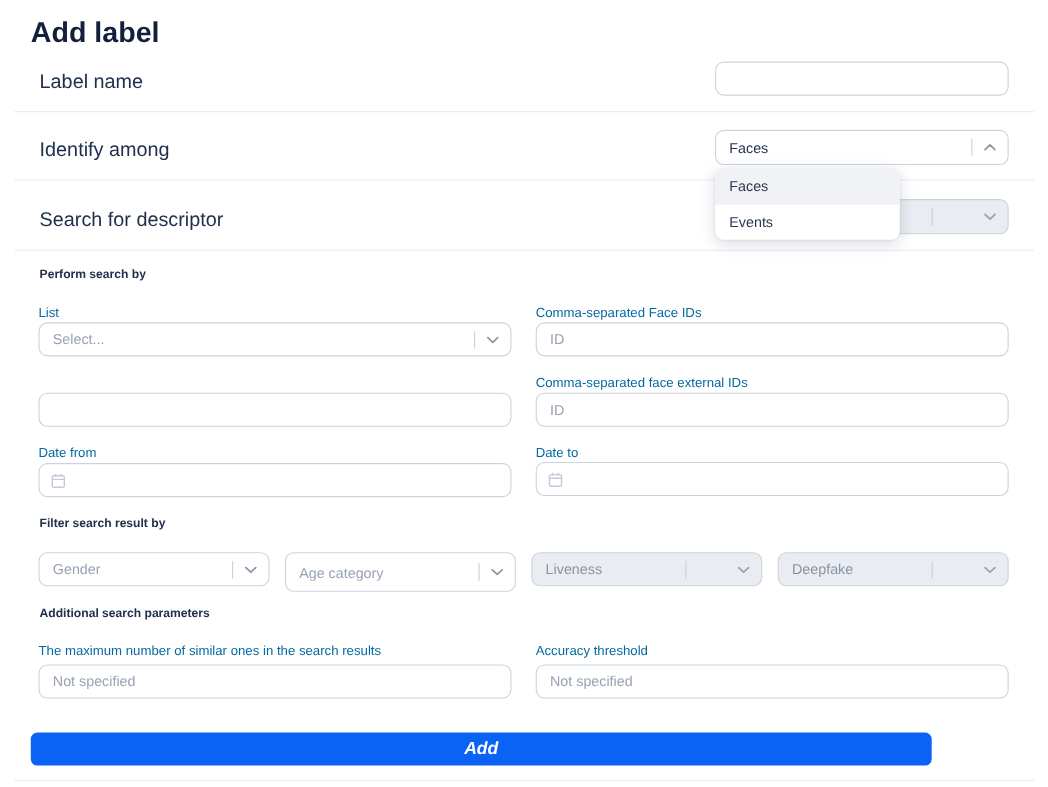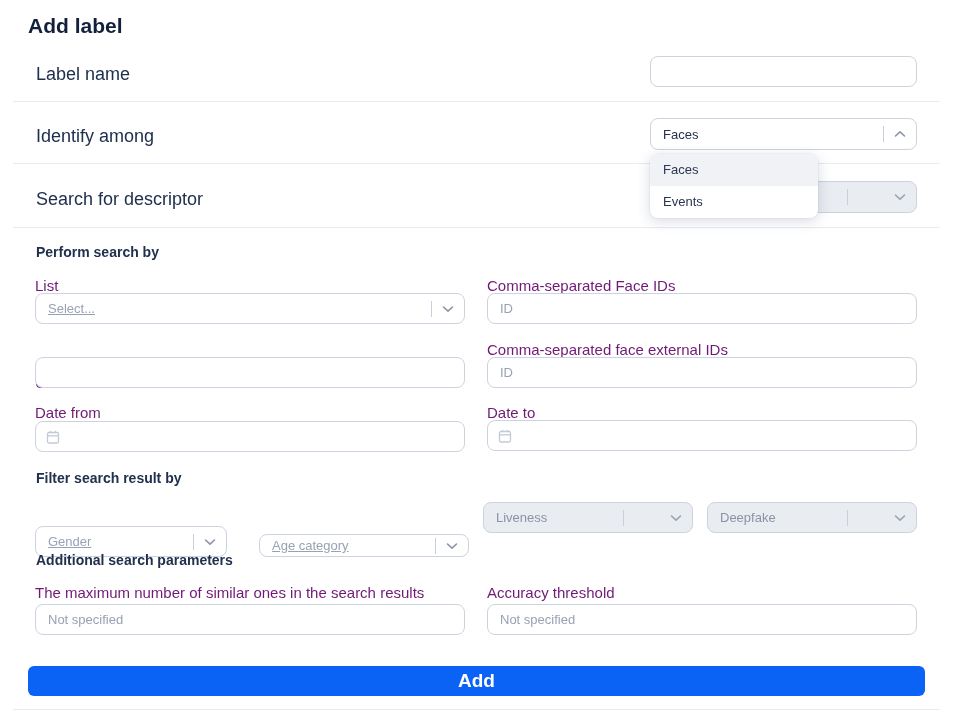--- a/index.html
+++ b/index.html
@@ -3,64 +3,65 @@
 <meta charset="utf-8">
 <style>
   * { margin:0; padding:0; box-sizing:border-box; }
   html,body { background:#ffffff; }
   body { font-family:"Liberation Sans","DejaVu Sans",sans-serif; }
   .screen {
     position:relative; width:953px; height:715px; background:#ffffff;
     overflow:hidden; color:#1f2b47;
   }
   .abs { position:absolute; }
-  .page-title { font-size:21px; font-weight:700; color:#13203c; }
+  .page-title { font-size:26px; font-weight:700; color:#13203c; }
   .row-label { font-size:18px; color:#20304d; }
-  .section-heading { font-size:14px; font-weight:600; color:#20304d; }
-  .field-label { font-size:15px; color:#701a75; }
+  .section-heading { font-size:11px; font-weight:600; color:#20304d; }
+  .field-label { font-size:12px; color:#0369a1; }
   .divider { position:absolute; left:13px; width:927px; height:1px; background:#e8ebf0; }
 
   .tb { 
     border:1px solid #ccd3de; border-radius:8px; background:#ffffff;
     font-family:"Liberation Sans","DejaVu Sans",sans-serif;
     font-size:13px; color:#1f2b47; padding:0 12px; outline:none; width:100%; height:100%;
   }
   .tb::placeholder { color:#98a2b4; opacity:1; }
   .tb.with-icon { padding-left:34px; }
 
   .sel {
     position:absolute; display:flex; align-items:center;
     border:1px solid #ccd3de; border-radius:8px; background:#ffffff; cursor:pointer;
   }
   .sel .sel-value { flex:1; padding:0 12px; font-size:13px; white-space:nowrap; overflow:hidden; }
-  .sel .sel-value.placeholder { color:#98a2b4;text-decoration:underline; }
+  .sel .sel-value.placeholder { color:#98a2b4; }
   .sel .sel-value.filled { color:#24314e; }
   .sel .sel-pipe { width:1px; height:16px; background:#c8cfda; }
   .sel .sel-chev { width:32px; display:flex; align-items:center; justify-content:center; }
   .sel.disabled { background:#e9ecf1; cursor:default;gap:36px; }
   .sel.disabled .sel-value { color:#8a93a5; }
 
   .icon-wrap { position:absolute; left:10px; top:50%; transform:translateY(-50%); line-height:0; }
 
   .menu {
     position:absolute; left:650px; top:154px; width:168px;
     background:#ffffff; border-radius:8px;
     box-shadow:0 3px 14px rgba(40,55,90,.18), 0 0 0 1px rgba(40,55,90,.04);
     overflow:hidden; z-index:5;
   }
   .menu-item {
     height:32px; line-height:32px; padding:0 13px; font-size:13px; color:#2b3650; cursor:pointer;
   }
   .menu-item.selected { background:#f1f2f5; }
 
   .btn-add {
-    position:absolute; left:28px; top:666px; width:897px; height:30px;
+    position:absolute; left:28px; top:666px; width:819px; height:30px;
     background:#0b63f5; border:none; border-radius:6px; cursor:pointer;
-    color:#ffffff; font-size:19px; font-weight:700;
+    color:#ffffff; font-size:16px; font-weight:700;
     font-family:"Liberation Sans","DejaVu Sans",sans-serif;
+    font-style:italic;
   }
 </style>
 </head>
 <body>
 
 <div class="screen">
 
   <div class="abs page-title" style="left:28px; top:14px;">Add label</div>
 
   <div class="abs row-label" style="left:36px; top:64px;">Label name</div>
@@ -148,31 +149,31 @@
         <rect x="2.5" y="3.5" width="11" height="10.5" rx="1.5"></rect>
         <line x1="2.5" y1="6.8" x2="13.5" y2="6.8"></line>
         <line x1="5.5" y1="1.8" x2="5.5" y2="4.2"></line>
         <line x1="10.5" y1="1.8" x2="10.5" y2="4.2"></line>
       </svg>
     </span>
   </div>
 
   <div class="abs section-heading" style="left:36px; top:470px;">Filter search result by</div>
 
-  <div class="sel" style="left:35px; top:526px; width:192px; height:31px;">
+  <div class="sel" style="left:35px; top:502px; width:210px; height:31px;">
     <div class="sel-value placeholder">Gender</div>
     <div class="sel-pipe"></div>
     <div class="sel-chev">
       <svg width="12" height="8" viewBox="0 0 12 8">
           <polyline points="1.5,2 6,6.2 10.5,2" fill="none" stroke="#8b95a7" stroke-width="1.6" stroke-linecap="round" stroke-linejoin="round"></polyline>
         </svg>
     </div>
   </div>
 
-  <div class="sel" style="left:259px; top:502px; width:210px; height:23px;margin-top:32px;">
+  <div class="sel" style="left:259px; top:502px; width:210px; height:36px;">
     <div class="sel-value placeholder">Age category</div>
     <div class="sel-pipe"></div>
     <div class="sel-chev">
       <svg width="12" height="8" viewBox="0 0 12 8">
           <polyline points="1.5,2 6,6.2 10.5,2" fill="none" stroke="#8b95a7" stroke-width="1.6" stroke-linecap="round" stroke-linejoin="round"></polyline>
         </svg>
     </div>
   </div>
 
   <div class="sel disabled" style="left:483px; top:502px; width:210px; height:31px;">

